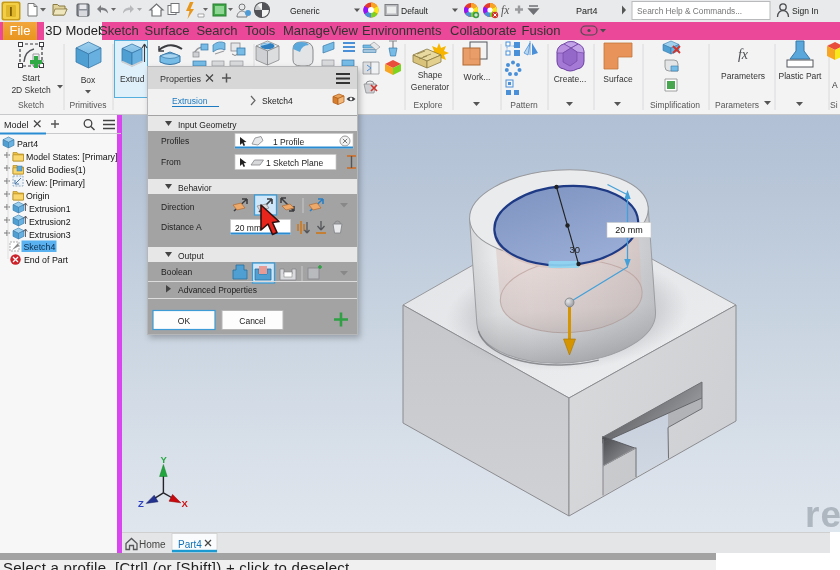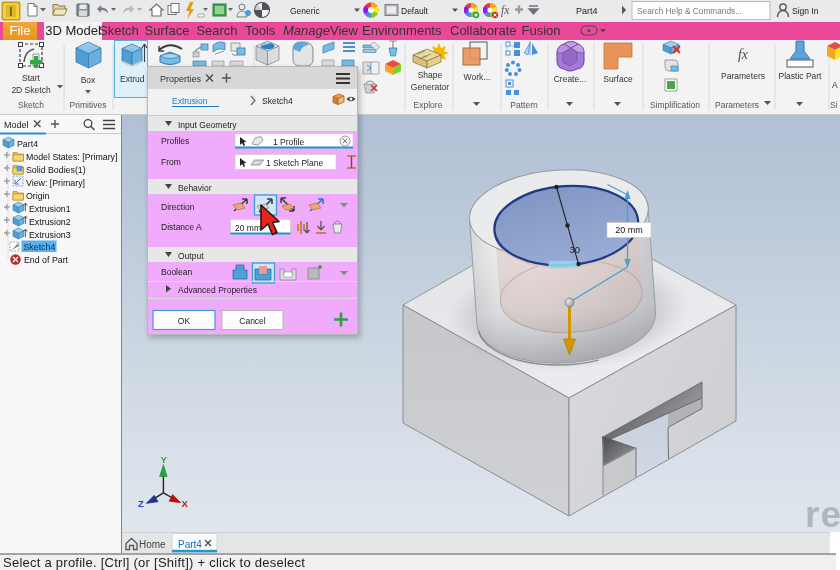--- a/index.html
+++ b/index.html
@@ -7,30 +7,30 @@
   #app { position:relative; width:840px; height:570px; background:#ffffff; }
   .abs { position:absolute; }
   
   #titlebar { left:0; top:0; width:840px; height:22px; background:#e9eaeb; }
   
   #tabrow { left:0; top:22px; width:840px; height:18px; background:#ec4899; font-size:13px; color:#333; }
   .rtab { position:absolute; top:0; height:18px; line-height:18px; text-align:center; }
   
   #ribbon { left:0; top:40px; width:840px; height:75px; background:#f3f3f4; border-bottom:1px solid #c8c9ca; }
   
-  #browser { left:0; top:115px; width:122px; height:438px; background:#f7f7f7; border-right:1px solid #d946ef; }
+  #browser { left:0; top:115px; width:122px; height:438px; background:#f7f7f7; border-right:5px solid #d946ef; }
   
   #viewport { left:122px; top:115px; width:718px; height:417px;
      background:linear-gradient(180deg,#b1c0d5 0%,#b8c6d8 18%,#c4d0de 40%,#cfd9e4 62%,#dae1ea 85%,#e0e6ed 100%); }
   
   #doctabs { left:122px; top:532px; width:708px; height:21px; background:#e4e5e6; border-top:1px solid #cfcfd0; font-size:11px; }
   
-  #statusbar { left:0; top:553px; width:836px; height:17px; background:#f0f0f0; border-top:2px solid #a3a3a3; font-size:13px; letter-spacing:0.25px; color:#222; line-height:16px; }
+  #statusbar { left:0; top:553px; width:716px; height:17px; background:#f0f0f0; border-top:7px solid #a3a3a3; font-size:15px; letter-spacing:0.25px; color:#222; line-height:16px; }
   
-  #panel { left:147px; top:66px; width:211px; height:269px; background:#f0abfc; border:1px solid #b6b7b8; box-shadow:2px 3px 6px rgba(0,0,0,0.25); z-index:50; }
+  #panel { left:147px; top:66px; width:211px; height:269px; background:#a3a3a3; border:1px solid #b6b7b8; box-shadow:2px 3px 6px rgba(0,0,0,0.25); z-index:50; }
 </style>
 </head>
 <body>
 <div id="app">
   <div class="abs" id="titlebar">
     <svg width="840" height="22" style="position:absolute;left:0;top:0">
 
       <rect x="1.5" y="1.5" width="19" height="19" rx="2" fill="#c69c1a"></rect>
       <rect x="3" y="3" width="16" height="16" rx="1.5" fill="#f2cf45"></rect>
       <rect x="6" y="5" width="10" height="12" rx="1" fill="#e0b62a"></rect>
@@ -128,21 +128,21 @@
       <text x="792" y="13.5" font-size="8.5" fill="#222">Sign In</text>
     </svg>
   </div>
   <div class="abs" id="tabrow">
     <div class="rtab" style="left:3px;width:34px;background:linear-gradient(180deg,#f2a63b,#e8941f);color:#fff;">File</div>
     <div class="rtab" style="left:38px;width:58px;background:#f2f2f2;color:#222;margin-left:6px;">3D Model</div>
     <div class="rtab" style="left:99px;width:34px;">Sketch</div>
     <div class="rtab" style="left:142px;width:50px;">Surface</div>
     <div class="rtab" style="left:196px;width:42px;">Search</div>
     <div class="rtab" style="left:245px;width:30px;text-align:right;">Tools</div>
-    <div class="rtab" style="left:283px;width:44px;font-style:italic;">Manage</div>
+    <div class="rtab" style="left:283px;width:44px;">Manage</div>
     <div class="rtab" style="left:330px;width:26px;">View</div>
     <div class="rtab" style="left:362px;width:76px;">Environments</div>
     <div class="rtab" style="left:450px;width:56px;">Collaborate</div>
     <div class="rtab" style="left:512px;width:58px;">Fusion 360</div>
     <svg width="40" height="18" style="position:absolute;left:580px;top:0">
       <rect x="1" y="4" width="16" height="9" rx="4.5" fill="none" stroke="#4b4c4f" stroke-width="1.2"></rect>
       <circle cx="9" cy="8.5" r="1.6" fill="#4b4c4f"></circle>
       <path d="M20 7 l3 3.5 3 -3.5 z" fill="#4b4c4f"></path>
     </svg>
   </div>

